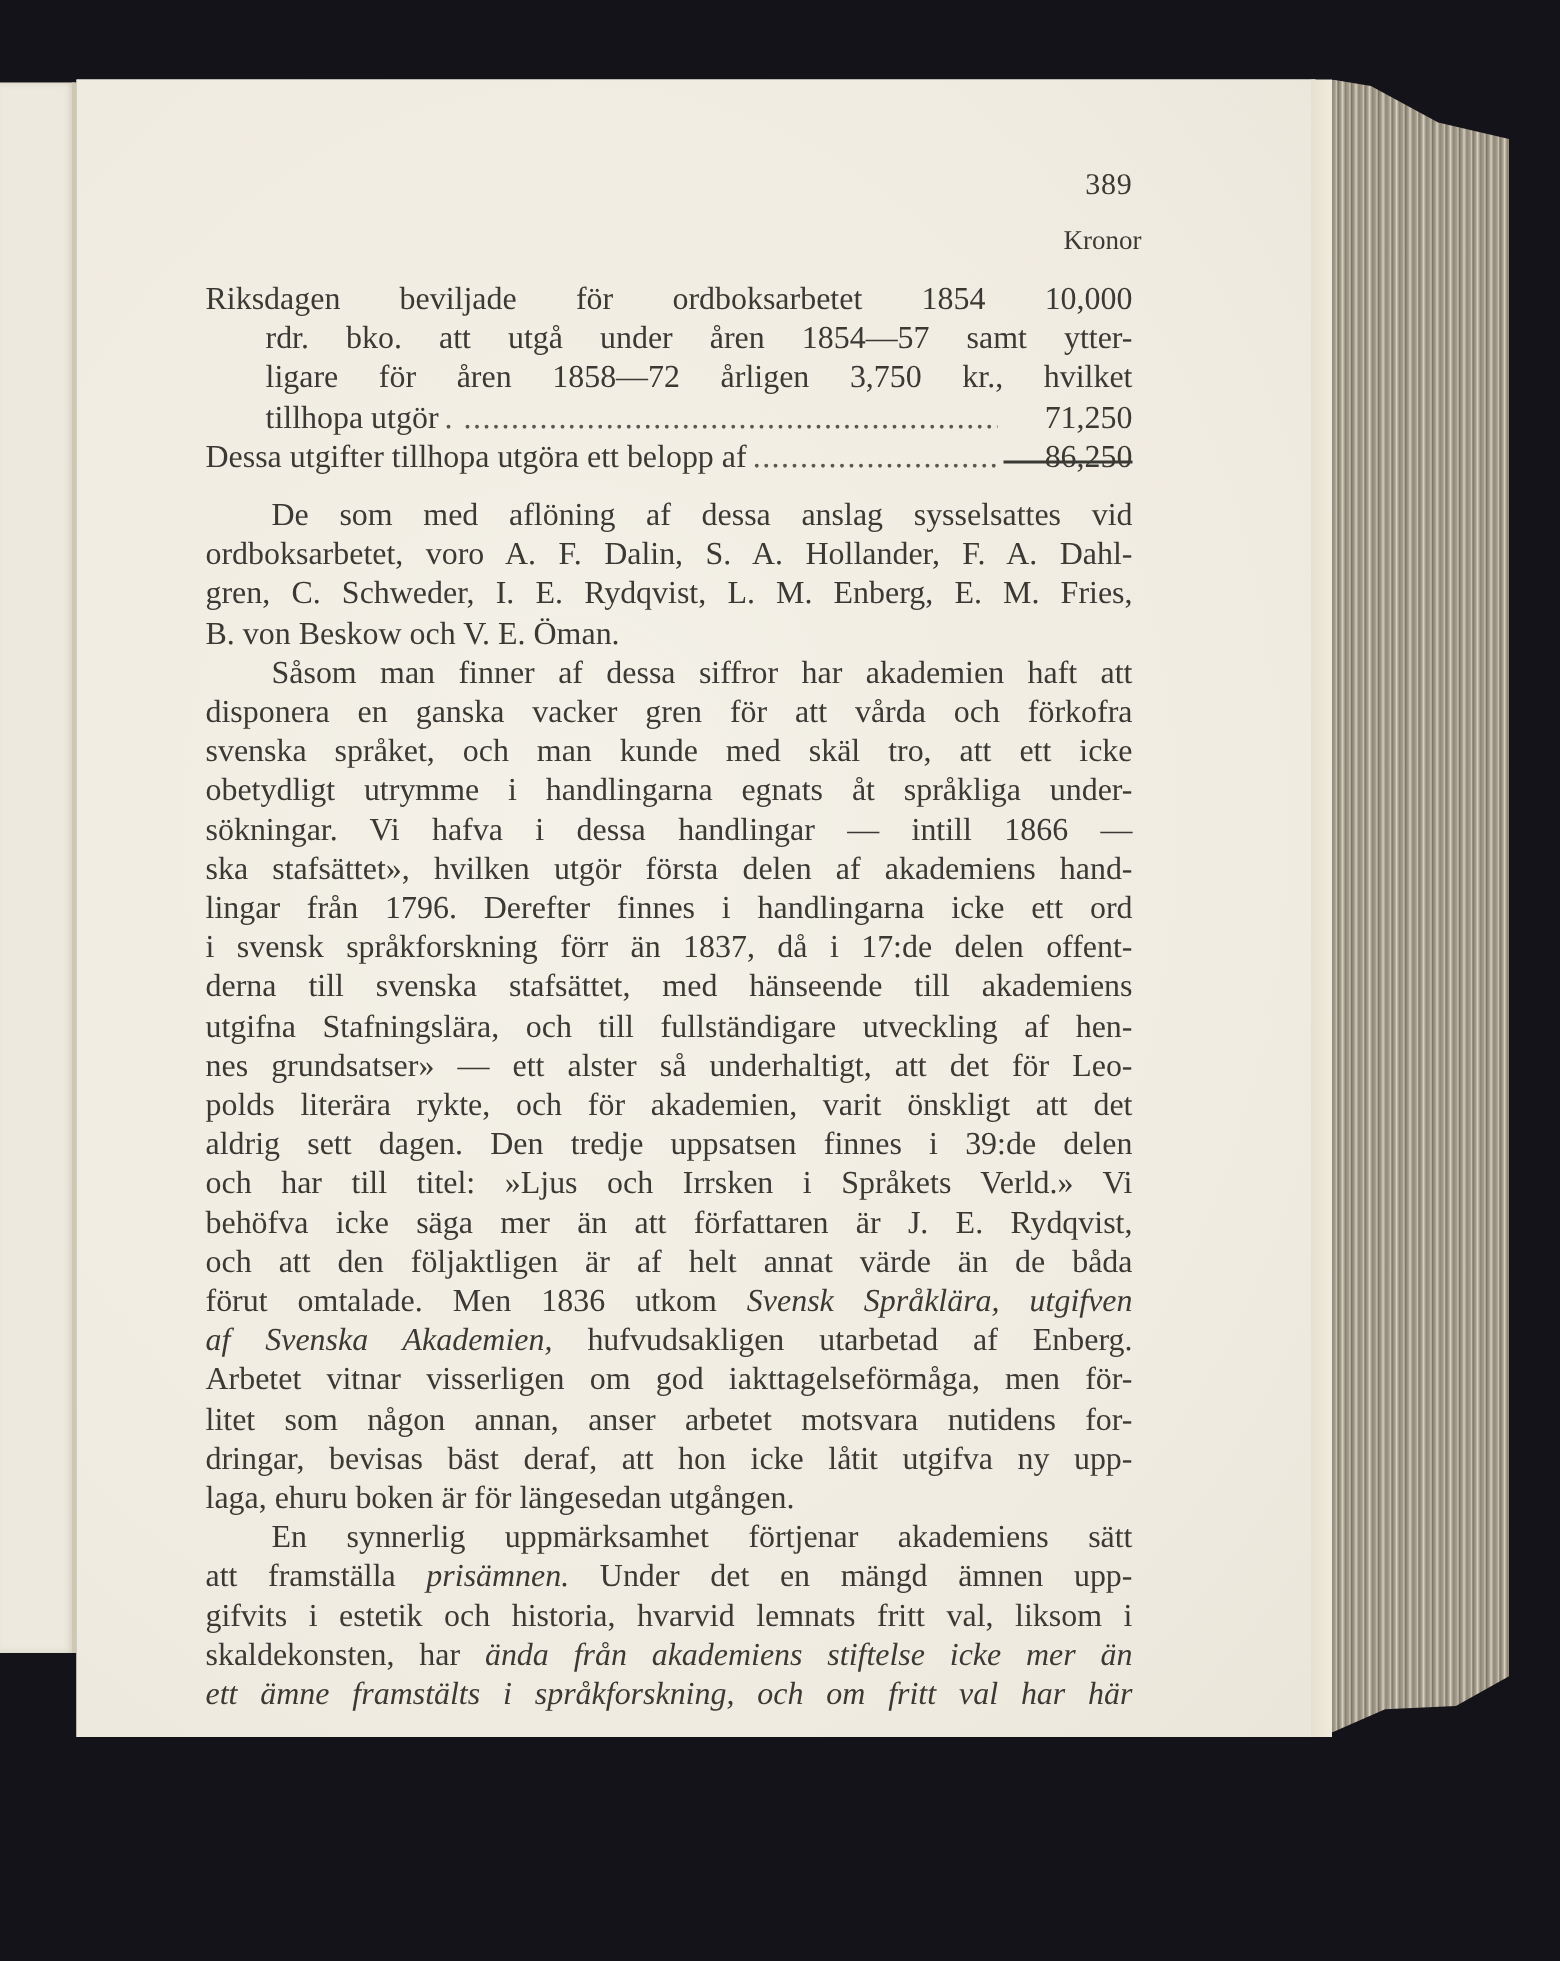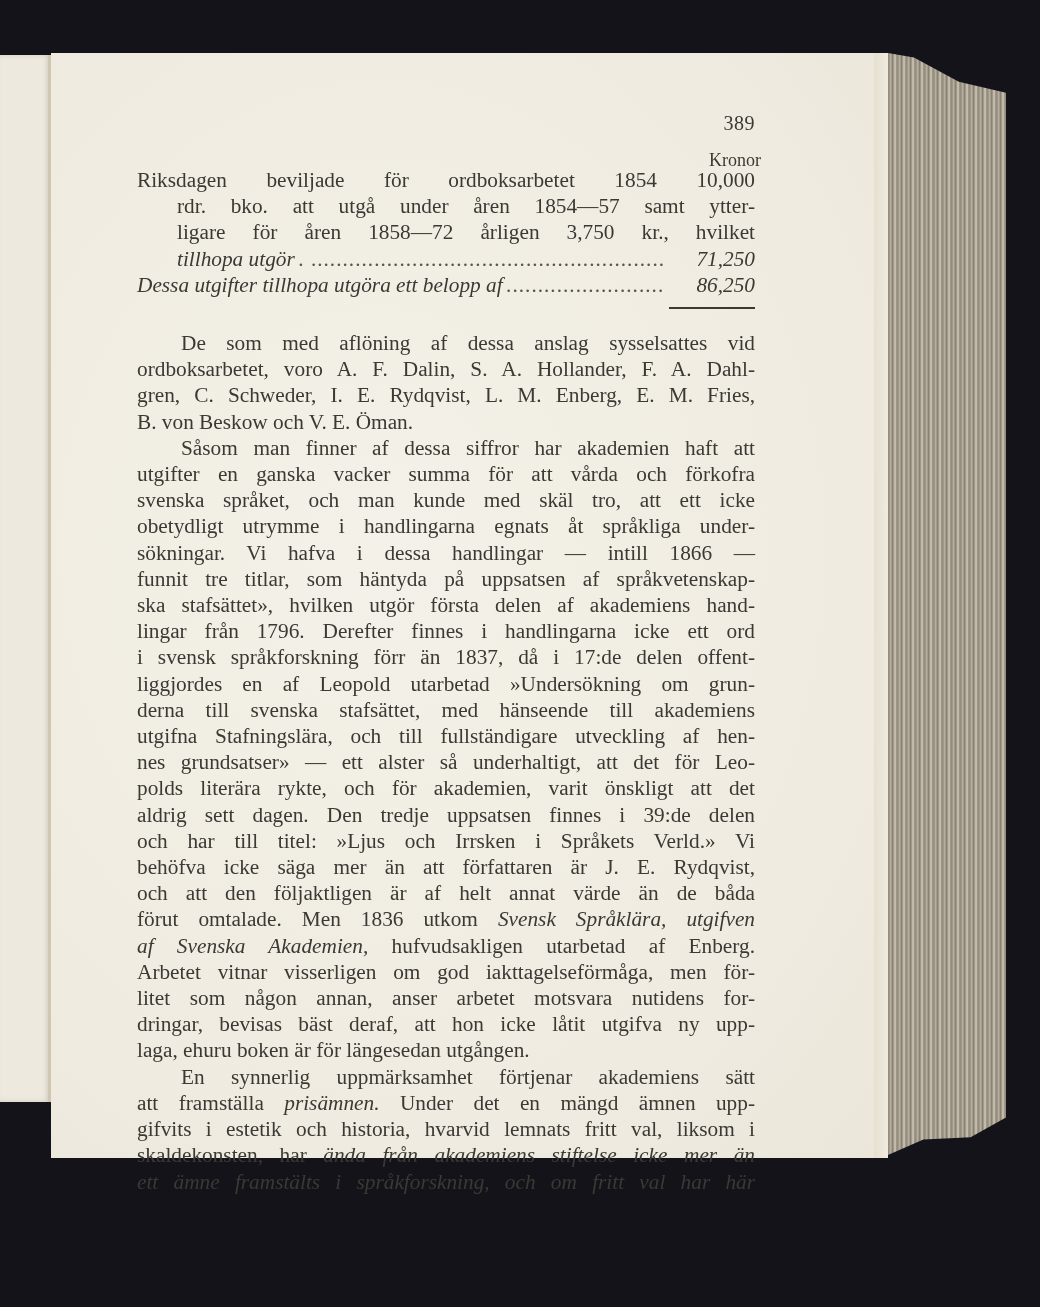--- a/index.html
+++ b/index.html
@@ -32,21 +32,21 @@
       #8f8778 0px, #a59e8f 2px, #c7c0b0 3px, #7f7768 4px, #aaa293 6px, #d6cfbf 7px, #8a8273 9px);
     clip-path: polygon(0 0, 22% 0.4%, 60% 2.6%, 100% 3.6%, 100% 96.6%, 70% 98.4%, 30% 98.6%, 0 100%);
   }
   .text {
     position: absolute; left: 137px; top: 110px; width: 618px;
     color: #3b3934; font-size: 21.3px; line-height: 26.2px;
   }
   .pagenum { position: absolute; right: 0; top: 0; font-size: 20px; letter-spacing: 0.5px; text-align: right; }
   .kronor { position: absolute; right: -6px; top: 37px; font-size: 18px; }
   .entry { position: absolute; left: 0; width: 618px; white-space: nowrap; }
-  .line { display: flex; justify-content: space-between; white-space: nowrap; font-style: italic; }
+  .line { display: flex; justify-content: space-between; white-space: nowrap; }
   .indent-sub { padding-left: 40px; }
   .dots { flex: 1; overflow: hidden; margin: 0 4px; color: #5a574f; letter-spacing: 1px; }
   .amount { min-width: 86px; text-align: right; }
   .total-rule {
     position: absolute; right: 0; width: 86px; border-top: 2px solid #3b3934;
   }
   .body-text { position: absolute; top: 220px; left: 0; width: 618px; }
   .para { margin: 0; text-align: justify; text-align-last: left; }
   .para .ln { display: block; text-align: justify; text-align-last: justify; white-space: nowrap; }
   .para .ln.last { text-align-last: left; }
@@ -59,21 +59,21 @@
 <div class="left-page"></div>
 <div class="gutter"></div>
 <div class="page"></div>
 <div class="page-edge-shade"></div>
 <div class="stack"></div>
 
 <div class="text">
   <div class="pagenum">389</div>
   <div class="kronor">Kronor</div>
 
-  <div class="entry" style="top:57px">
+  <div class="entry" style="top:76px">
     <div class="para">
       <span class="ln">Riksdagen beviljade för ordboksarbetet 1854 10,000</span>
       <span class="ln indent-sub">rdr. bko. att utgå under åren 1854—57 samt ytter-</span>
       <span class="ln indent-sub">ligare för åren 1858—72 årligen 3,750 kr., hvilket</span>
     </div>
     <div class="line indent-sub">
       <span>tillhopa utgör</span>
       <span class="dots">. ....................................................................................................</span>
       <span class="amount">71,250</span>
     </div>
@@ -87,29 +87,27 @@
 
   <div class="body-text">
     <p class="para">
       <span class="ln first">De som med aflöning af dessa anslag sysselsattes vid</span>
       <span class="ln">ordboksarbetet, voro A. F. Dalin, S. A. Hollander, F. A. Dahl-</span>
       <span class="ln">gren, C. Schweder, I. E. Rydqvist, L. M. Enberg, E. M. Fries,</span>
       <span class="ln last">B. von Beskow och V. E. Öman.</span>
     </p>
     <p class="para">
       <span class="ln first">Såsom man finner af dessa siffror har akademien haft att</span>
-      <span class="ln">utgifter en ganska vacker summa för att vårda och förkofra</span>
+      <span class="ln">disponera en ganska vacker gren för att vårda och förkofra</span>
       <span class="ln">svenska språket, och man kunde med skäl tro, att ett icke</span>
       <span class="ln">obetydligt utrymme i handlingarna egnats åt språkliga under-</span>
       <span class="ln">sökningar. Vi hafva i dessa handlingar — intill 1866 —</span>
-      <span class="ln">funnit tre titlar, som häntyda på uppsatsen af språkvetenskap-</span>
       <span class="ln">ska stafsättet», hvilken utgör första delen af akademiens hand-</span>
       <span class="ln">lingar från 1796. Derefter finnes i handlingarna icke ett ord</span>
       <span class="ln">i svensk språkforskning förr än 1837, då i 17:de delen offent-</span>
-      <span class="ln">liggjordes en af Leopold utarbetad »Undersökning om grun-</span>
       <span class="ln">derna till svenska stafsättet, med hänseende till akademiens</span>
       <span class="ln">utgifna Stafningslära, och till fullständigare utveckling af hen-</span>
       <span class="ln">nes grundsatser» — ett alster så underhaltigt, att det för Leo-</span>
       <span class="ln">polds literära rykte, och för akademien, varit önskligt att det</span>
       <span class="ln">aldrig sett dagen. Den tredje uppsatsen finnes i 39:de delen</span>
       <span class="ln">och har till titel: »Ljus och Irrsken i Språkets Verld.» Vi</span>
       <span class="ln">behöfva icke säga mer än att författaren är J. E. Rydqvist,</span>
       <span class="ln">och att den följaktligen är af helt annat värde än de båda</span>
       <span class="ln"><span>förut omtalade. Men 1836 utkom </span><em>Svensk Språklära, utgifven</em></span>
       <span class="ln"><em>af Svenska Akademien,</em><span> hufvudsakligen utarbetad af Enberg.</span></span>

